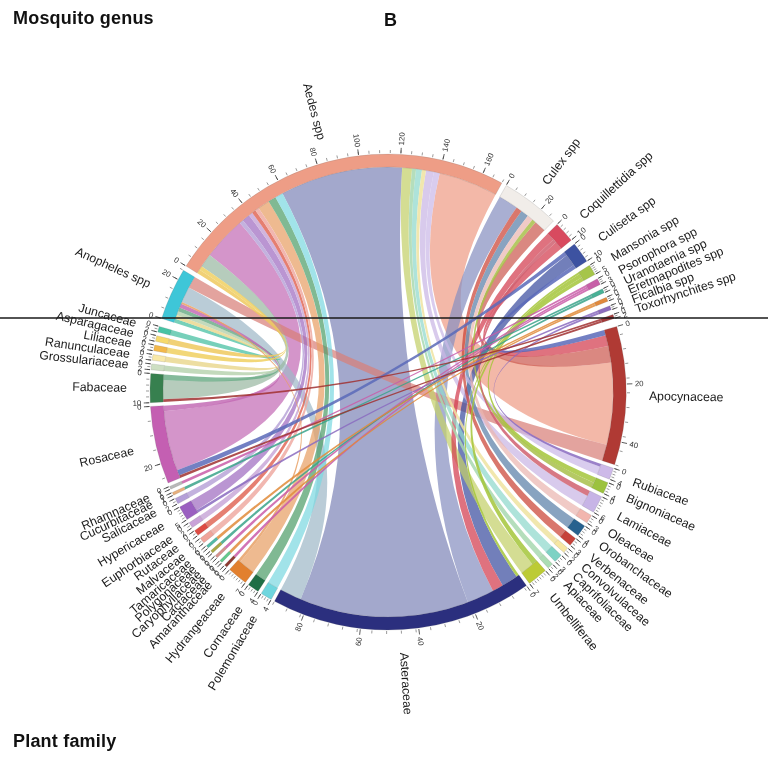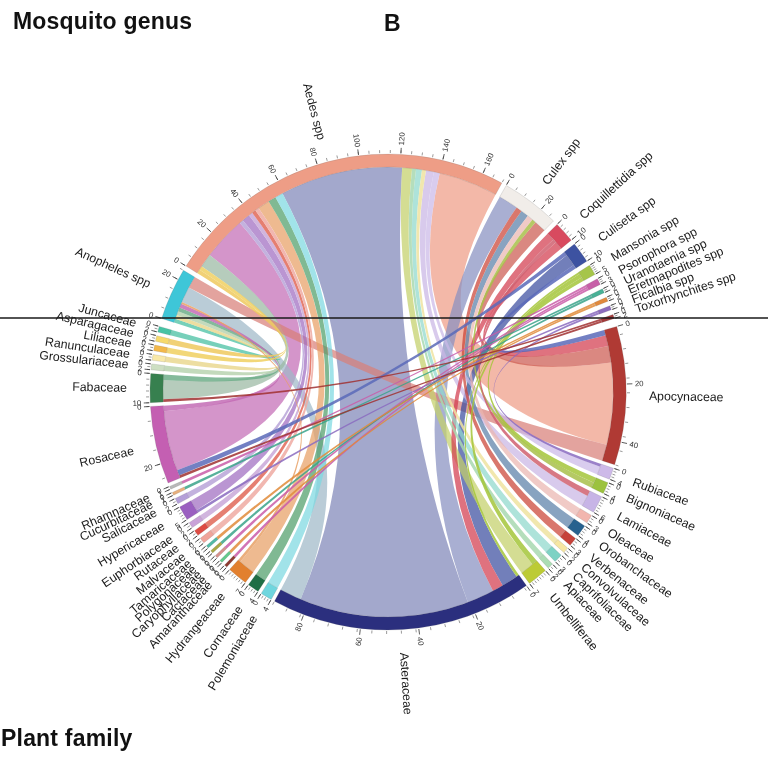--- a/index.html
+++ b/index.html
@@ -1,22 +1,22 @@
 <!DOCTYPE html>
 <html><head>
 <meta charset="utf-8">
 <style>
   html,body{margin:0;padding:0;width:768px;height:768px;background:#ffffff;
     font-family:"Liberation Sans",sans-serif;overflow:hidden}
   .stage{position:relative;width:768px;height:768px;background:#fff}
   svg{position:absolute;left:0;top:0}
-  .title{position:absolute;font-weight:bold;font-size:23px;color:#111;letter-spacing:.2px}
+  .title{position:absolute;font-weight:bold;font-size:18px;color:#111;letter-spacing:.2px}
   .t-top{left:13px;top:8px}
   .t-b{left:384px;top:10px}
-  .t-bottom{left:1px;bottom:16px}
+  .t-bottom{left:13px;bottom:16px}
   .seg-name{font-size:12.3px;fill:#1a1a1a}
   .tick-label{font-size:7.8px;fill:#333}
 </style>
 </head>
 <body>
 
 <div class="stage">
   <svg id="chord-svg" width="768" height="768" viewBox="0 0 768 768">
       <path d="M282.41 193.32 A225 225 0 0 1 402.16 167.45 Q388 392 467.85 602.35 A225 225 0 0 1 300.62 599.34 Q388 392 282.41 193.32 Z" fill="#8087b8" fill-opacity="0.72"></path>
       <path d="M439.73 173.03 A225 225 0 0 1 495.64 194.42 Q388 392 611.05 362.42 A225 225 0 0 1 606.73 444.76 Q388 392 439.73 173.03 Z" fill="#ee9d86" fill-opacity="0.72"></path>

